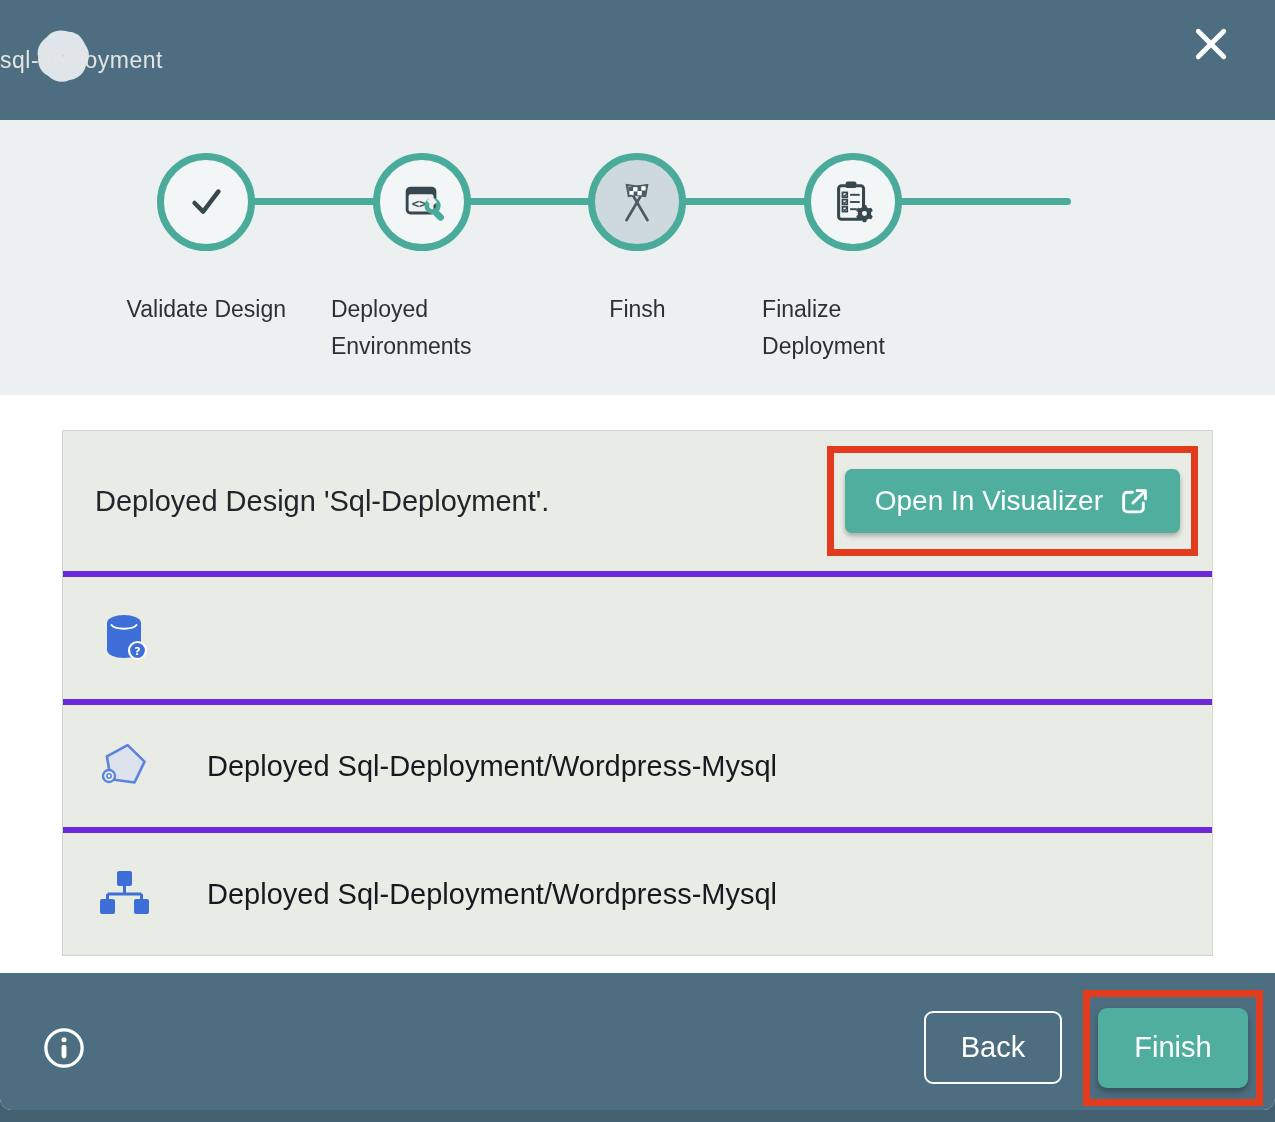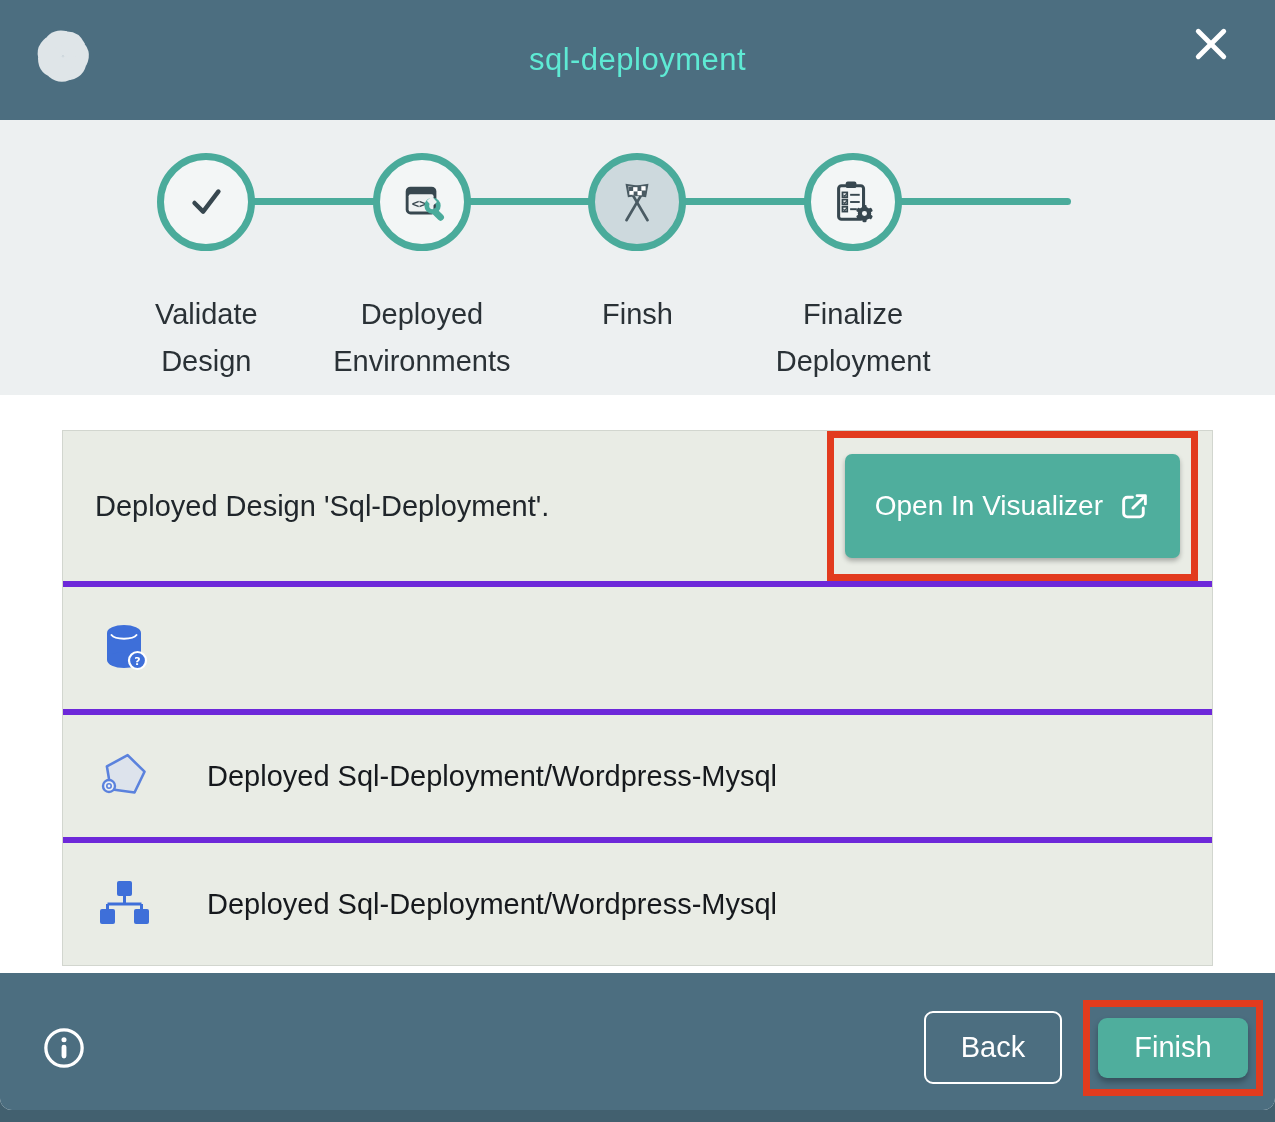--- a/index.html
+++ b/index.html
@@ -19,22 +19,22 @@
   }
   
   .hdr{
     height:120px;flex:0 0 120px;
     background:#4c6e80;
     display:flex;align-items:center;
     padding:0 30px;position:relative;
   }
   .hdr .logo{width:66px;height:66px;margin-top:-8px;}
   .hdr .title{
-    position:absolute;left:0;right:0;text-align:center;
-    color:#5eead4;font-size:31px;letter-spacing:.5px;
+    position:absolute;left:0;right:0;
+    color:#e5e5e5;font-size:23px;letter-spacing:.5px;
   }
   .close-btn{
     position:absolute;right:42px;top:22px;
     width:44px;height:44px;background:transparent;border:0;cursor:pointer;padding:0;
   }
   
   .stepper{
     flex:0 0 275px;background:#edf0f1;
     padding-top:33px;box-sizing:border-box;
   }
@@ -44,58 +44,58 @@
     background:#4aab9b;border-radius:4px;
   }
   .step{width:215.6px;display:flex;flex-direction:column;align-items:center;position:relative;}
   .circle{
     width:84px;height:84px;border:7px solid #4aab9b;border-radius:50%;
     background:#f3f6f6;display:flex;align-items:center;justify-content:center;
     position:relative;z-index:1;box-sizing:content-box;
   }
   .step.current .circle{background:#cdd9dd;}
   .step-label{
-    margin-top:40px;font-size:29px;color:#2a3136;text-align:center;
+    margin-top:40px;font-size:23px;color:#2a3136;
     line-height:1.62;max-width:182px;
   }
   
   .content{flex:1 1 auto;background:#fff;padding:35px 62px 0 62px;box-sizing:border-box;}
   .result-list{
     display:flex;flex-direction:column;gap:6px;
     background:#6d28d9;border:1px solid #d2d6cf;
   }
   .row{background:#e9ece5;display:flex;align-items:center;}
   .row.design{min-height:140px;padding:0 14px 0 32px;}
   .design-msg{font-size:29px;color:#20262b;margin-right:auto;}
   .hl-box{border:7px solid #e23b1e;padding:16px 11px;background:transparent;}
   .viz-btn{
     display:flex;align-items:center;gap:16px;
     background:#4fae9d;color:#fff;border:0;border-radius:7px;
     font-size:28px;font-family:inherit;
-    height:104px;padding:0 30px;cursor:pointer;
+    height:64px;padding:0 30px;cursor:pointer;
     box-shadow:0 3px 5px rgba(0,0,0,.28);
   }
   .row.item{height:122px;padding-left:36px;gap:56px;}
   .row.item .item-icon{width:52px;height:52px;flex:0 0 52px;}
   .item-msg{font-size:29px;color:#16191d;}
   
   .ftr{
     flex:0 0 125px;background:#4c6e80;
     display:flex;align-items:center;
     padding:12px 12px 0 42px;
   }
   .info-btn{background:transparent;border:0;padding:0;margin-right:auto;cursor:pointer;width:44px;height:44px;}
   .back-btn{
     width:138px;height:73px;border:2.5px solid #fff;border-radius:9px;
     background:transparent;color:#fff;font-size:29px;font-family:inherit;cursor:pointer;
     margin-right:21px;
   }
   .hl-box-sm{border:7px solid #e23b1e;padding:11px 8px;}
   .finish-btn{
-    width:150px;height:60px;border:0;border-radius:9px;
+    width:150px;height:80px;border:0;border-radius:9px;
     background:#4fae9d;color:#fff;font-size:29px;font-family:inherit;cursor:pointer;
     box-shadow:0 4px 6px rgba(0,0,0,.3);
   }
   .bottom-strip{position:absolute;left:0;right:0;bottom:0;height:12px;background:#42606f;}
   svg{display:block;}
 </style>
 </head>
 <body>
 
 <div class="screen">

